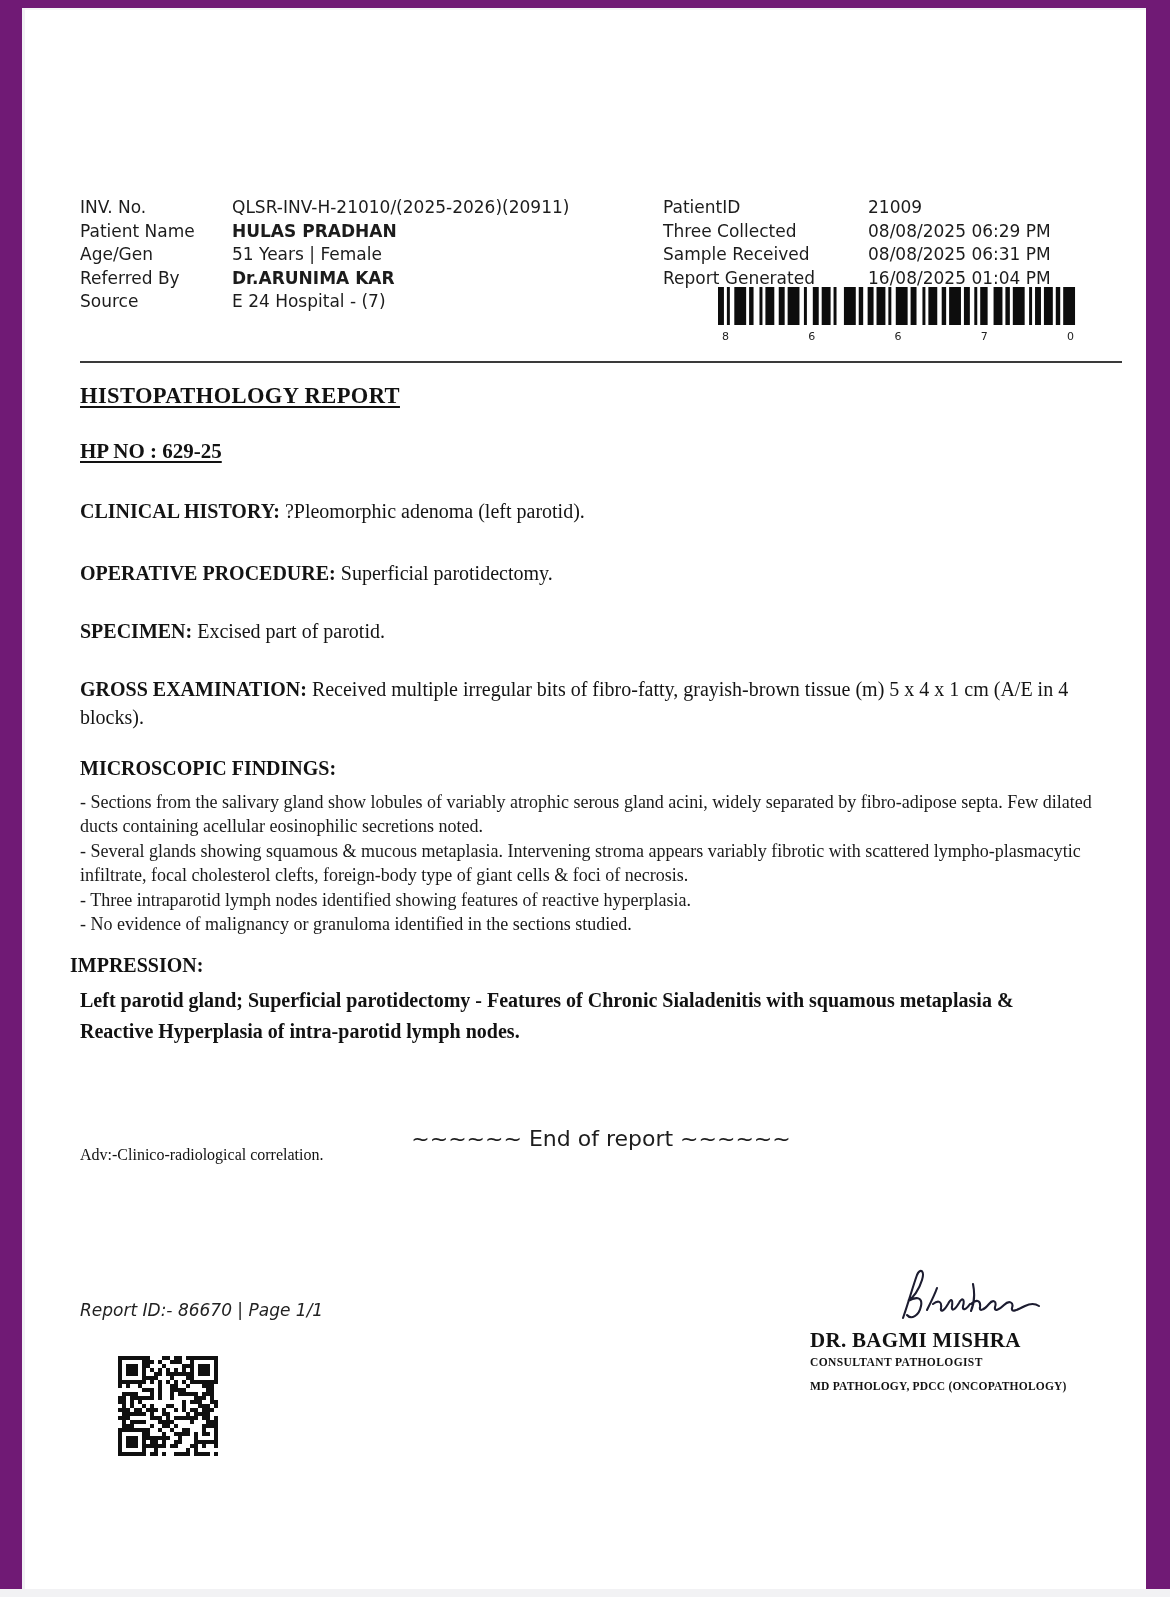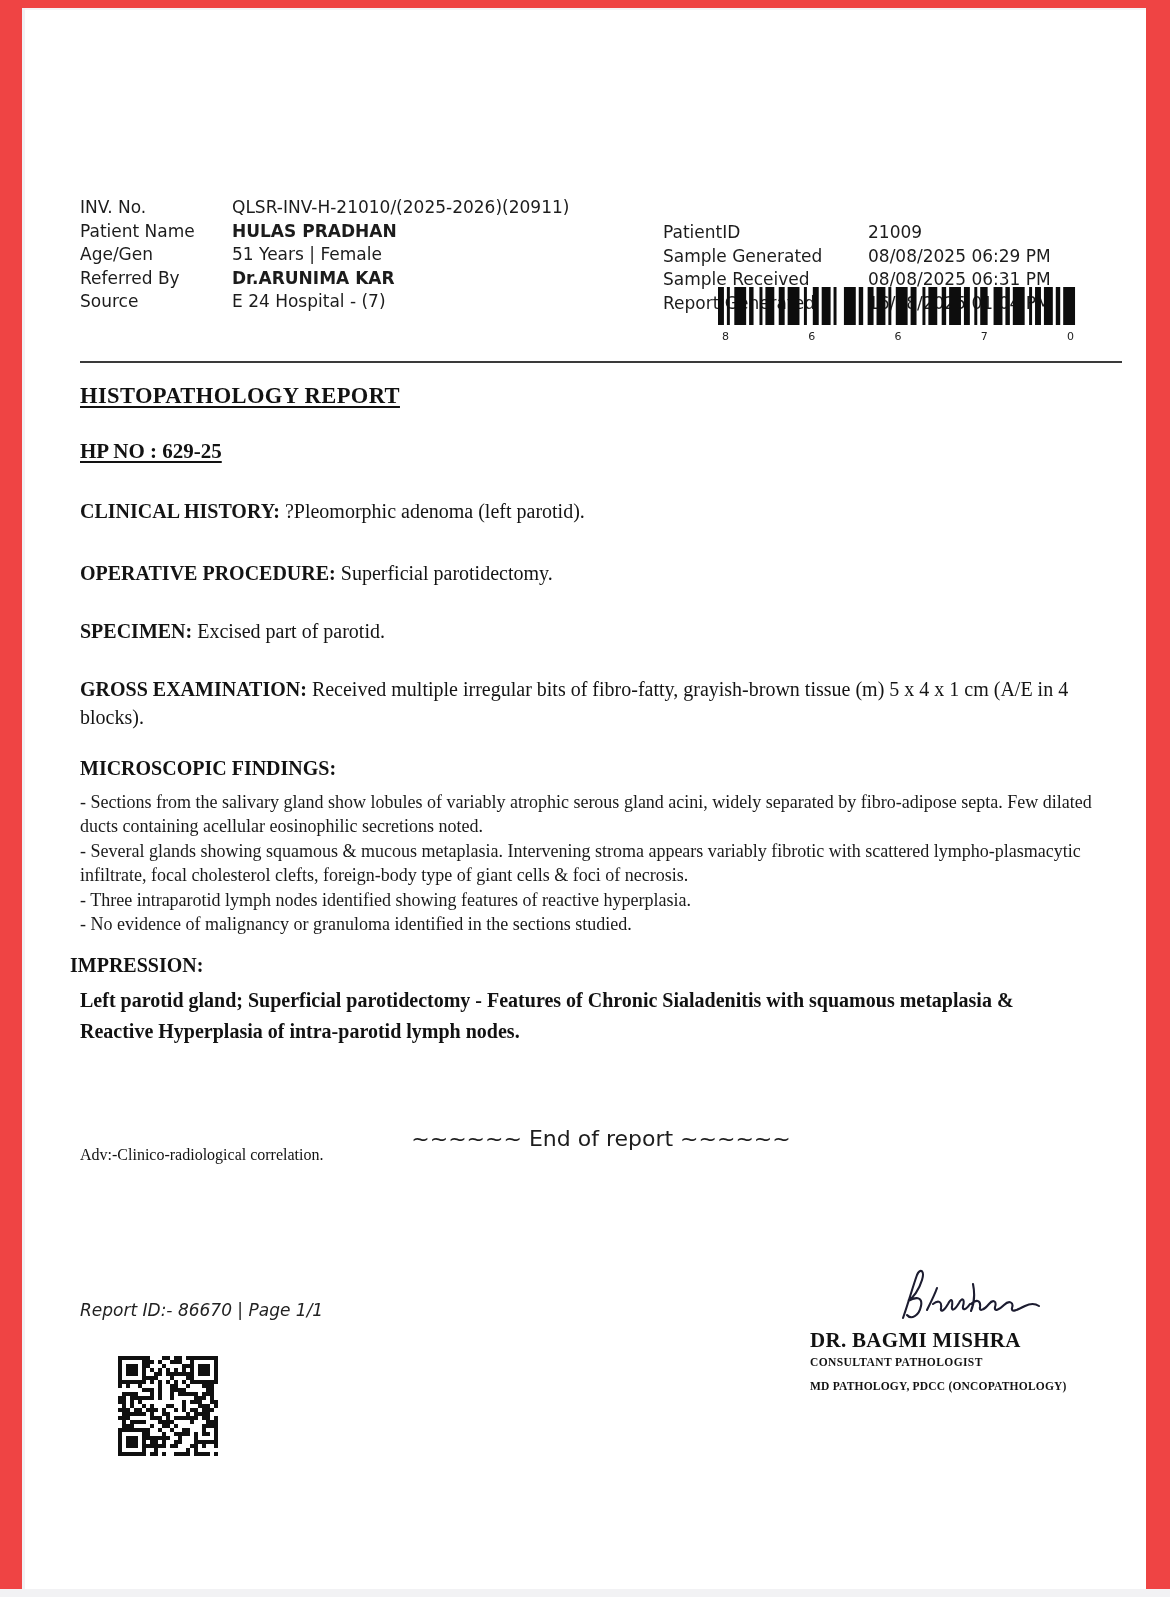--- a/index.html
+++ b/index.html
@@ -1,37 +1,37 @@
 <!DOCTYPE html>
 <html><head>
 <meta charset="utf-8">
 <style>
   * { margin:0; padding:0; box-sizing:border-box; }
   html,body { background:#1a1a1e; }
   #screen {
     position:relative; width:1170px; height:1597px;
-    background:#ef4444; overflow:hidden;
+    background:#701a75; overflow:hidden;
     font-family:"Liberation Serif","DejaVu Serif",serif;
     color:#121212;
   }
   .page {
     position:absolute; left:22px; top:8px; width:1124px; height:1581px;
     background:#ffffff;
     box-shadow: inset 3px 0 0 #f1f1f4, inset 0 2px 0 #f5f5f7;
   }
   .bottom-strip { position:absolute; left:0; top:1589px; width:1170px; height:8px; background:#f2f2f4; }
 
   .abs { position:absolute; }
   .sans { font-family:"DejaVu Sans","Liberation Sans",sans-serif; }
   .b { font-weight:bold; }
 
   
   .meta { display:grid; font-size:17px; line-height:23.6px; color:#1c1c1c; }
   .meta-left { left:58px; top:188px; grid-template-columns:152px auto; }
-  .meta-right { left:641px; top:188px; grid-template-columns:205px auto;margin-top:25px; }
+  .meta-right { left:641px; top:188px; grid-template-columns:205px auto; }
   .meta div { white-space:nowrap; }
 
   .barcode-wrap { left:696px; top:279px; width:360px; height:52px; }
   .barcode-digits { display:flex; justify-content:space-between; width:352px; margin:1px 0 0 4px;
     font-family:"DejaVu Sans","Liberation Sans",sans-serif; font-size:11px; color:#222; }
 
   .rule { left:58px; top:353px; width:1042px; height:2px; background:#3a3a3a; }
 
   .title { left:58px; top:375px; width:1042px; font-size:22.5px; font-weight:bold;
     letter-spacing:.4px; }
@@ -82,21 +82,21 @@
       <div>51 Years | Female</div>
       <div>Referred By</div>
       <div class="b">Dr.ARUNIMA KAR</div>
       <div>Source</div>
       <div>E 24 Hospital - (7)</div>
     </div>
 
     <div class="abs meta meta-right sans">
       <div>PatientID</div>
       <div>21009</div>
-      <div>Sample Generated</div>
+      <div>Three Collected</div>
       <div>08/08/2025 06:29 PM</div>
       <div>Sample Received</div>
       <div>08/08/2025 06:31 PM</div>
       <div>Report Generated</div>
       <div>16/08/2025 01:04 PM</div>
     </div>
 
     <div class="abs barcode-wrap">
       <svg id="barcode-svg" width="360" height="38">
           <rect x="0.00" y="0" width="5.93" height="38" fill="#0d0d0d"></rect>

